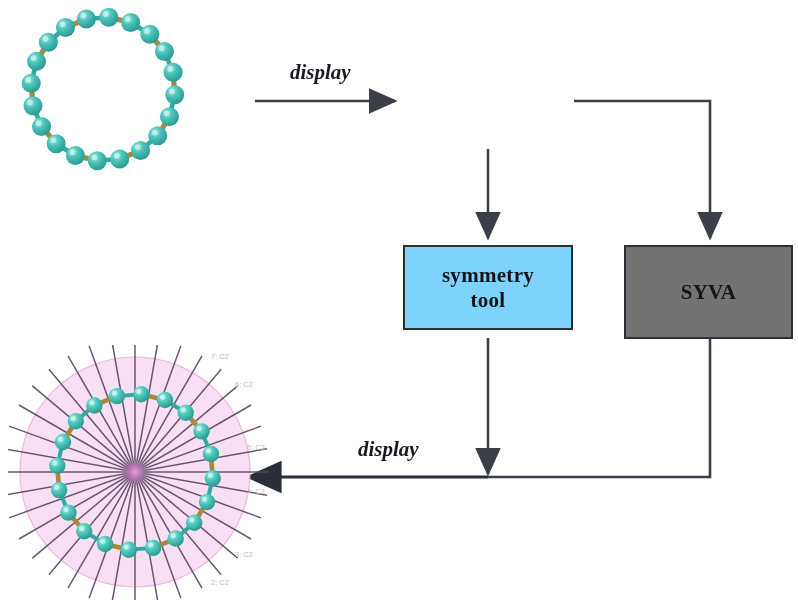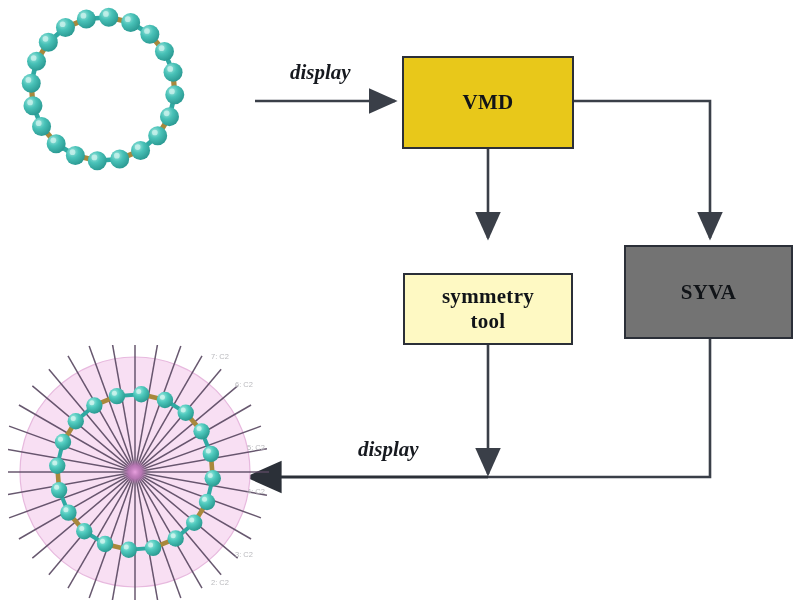--- a/index.html
+++ b/index.html
@@ -269,25 +269,22 @@
         <text x="203" y="240" text-anchor="start" class="axis-label" fill="#b9b9bd">2: C2</text>
         <text x="227" y="212" text-anchor="start" class="axis-label" fill="#b9b9bd">3: C2</text>
         <text x="239" y="149" text-anchor="start" class="axis-label" fill="#b9b9bd">4: C2</text>
         <text x="239" y="105" text-anchor="start" class="axis-label" fill="#b9b9bd">5: C2</text>
         <text x="227" y="42" text-anchor="start" class="axis-label" fill="#b9b9bd">6: C2</text>
         <text x="203" y="14" text-anchor="start" class="axis-label" fill="#b9b9bd">7: C2</text>
         <text x="167" y="-6" text-anchor="middle" class="axis-label" fill="#b9b9bd">8: C2</text>
       </g>
   </svg>
 
-  <div class="proc-box" id="box-vmd" style="left: 402px; top: 56px; width: 172px; height: 93px; background: rgb(232, 200, 26); border-color: rgb(43, 47, 56);">
-    <span>VMD</span>
-  </div>
-
-  <div class="proc-box" id="box-symmetry-tool" style="left: 403px; top: 245px; width: 170px; height: 72px; background: #fef9c3; border-color: rgb(43, 47, 56); margin-top: 28px;">
+
+  <div class="proc-box" id="box-symmetry-tool" style="left: 403px; top: 245px; width: 170px; height: 85px; background: #7dd3fc; border-color: rgb(43, 47, 56);">
     <span>
       <span>symmetry</span><br>
       <span>tool</span>
     </span>
   </div>
 
   <div class="proc-box" id="box-syva" style="left: 624px; top: 245px; width: 169px; height: 94px; background: #737373; border-color: rgb(43, 47, 56);">
     <span>SYVA</span>
   </div>
 

